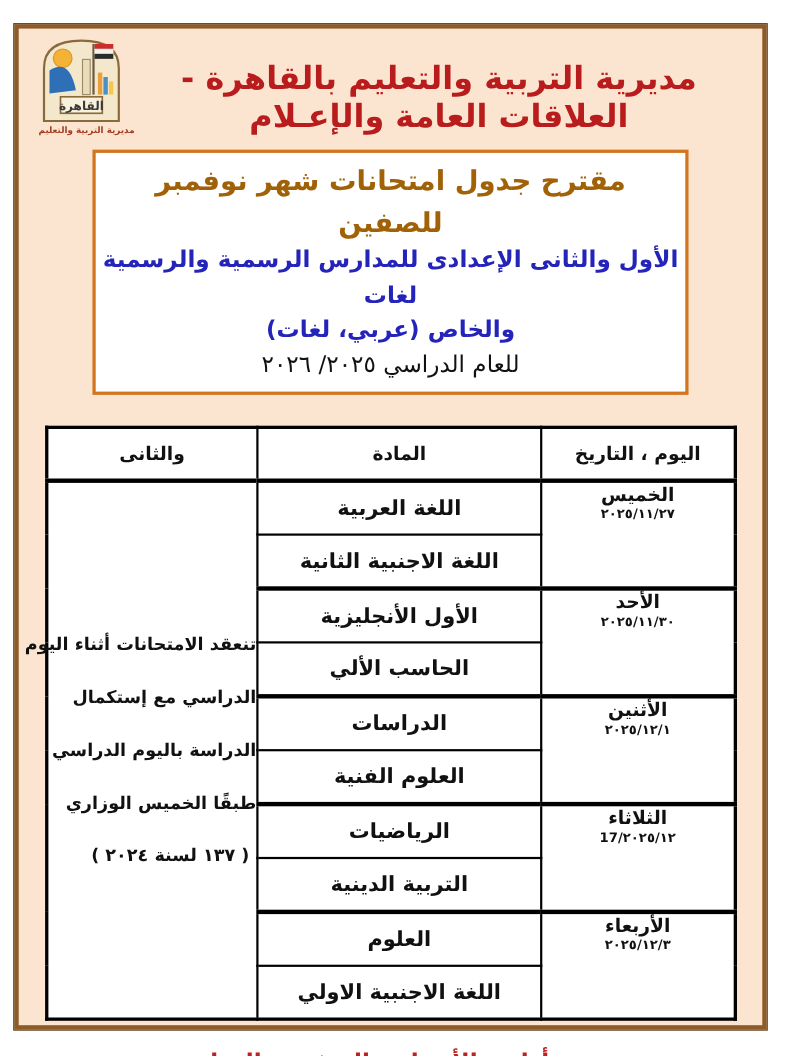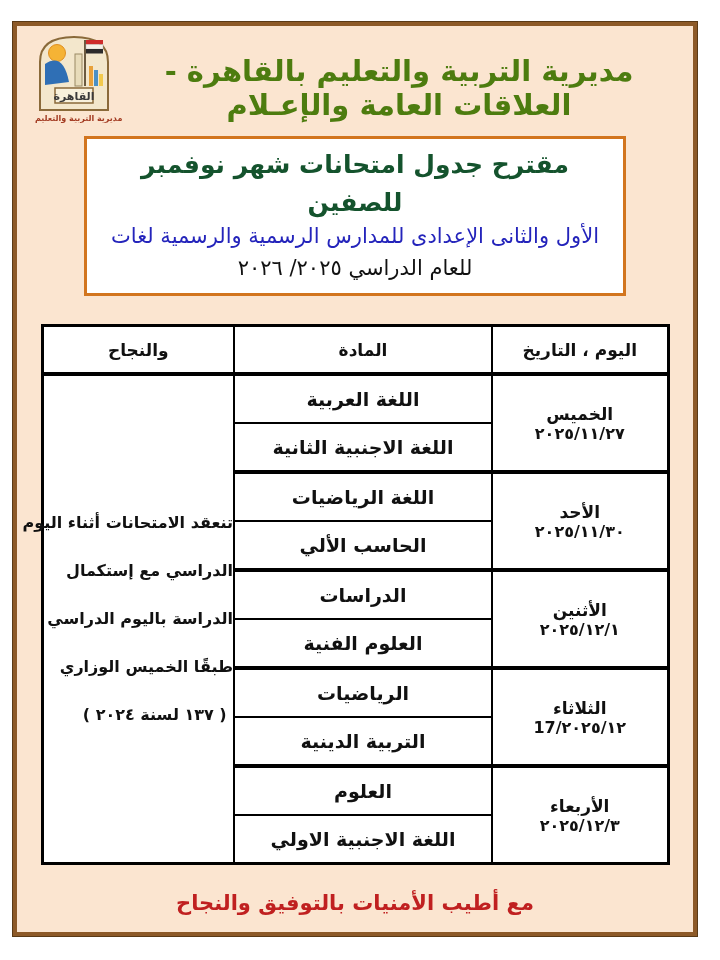--- a/index.html
+++ b/index.html
@@ -3,40 +3,40 @@
 <meta charset="utf-8">
 <style>
   html,body{margin:0;padding:0;background:#ffffff;width:720px;height:960px;overflow:hidden;
     font-family:"DejaVu Sans", sans-serif;}
   .page-frame{position:absolute;left:13px;top:22px;width:684px;height:914px;box-sizing:border-box;
     border:4px solid #8D5A28;outline:1px solid #5a3a16;background:#FBE5D0;}
   
   .header{display:flex;flex-direction:row;align-items:flex-start;padding:6px 10px 0 18px;height:96px;}
   .logo{width:80px;flex:0 0 80px;}
   .logo-caption{font-size:8px;font-weight:bold;color:#A33B22;white-space:nowrap;margin-top:-2px;}
-  .header-title{flex:1;text-align:center;font-size:29px;font-weight:bold;color:#4d7c0f;
+  .header-title{flex:1;text-align:center;font-size:29px;font-weight:bold;color:#b91c1c;
     padding-top:22px;direction:rtl;letter-spacing:-1px;}
   
   .title-box{width:528px;margin:8px auto 0;background:#ffffff;border:3px solid #D2751E;
     text-align:center;direction:rtl;padding:7px 4px 9px;}
   .tb-line1{font-size:25px;font-weight:bold;line-height:1.5;}
-  .tb-line2,.tb-line3{font-size:21px;font-weight:normal;line-height:1.5;}
+  .tb-line2,.tb-line3{font-size:21px;font-weight:bold;line-height:1.5;}
   .tb-line4{font-size:21px;font-weight:normal;color:#111111;line-height:1.5;}
   
   table.schedule{border-collapse:collapse;margin:28px auto 0;width:626px;direction:rtl;
     background:#ffffff;border:3px solid #000;table-layout:fixed;}
   table.schedule th,table.schedule td{border:2px solid #000;text-align:center;vertical-align:middle;
     font-weight:bold;color:#111;padding:0;}
   col.day-col{width:176px;}  col.subj-col{width:258px;}  col.notes-col{width:192px;}
   tr.head-row th{height:45px;font-size:17px;border-bottom:3px solid #000;}
   td.subject{height:46px;font-size:19px;}
   tr.group-start td{border-top:4px solid #000;}
-  td.day-cell .day-wrap{display:flex;flex-direction:column;justify-content:center;height:92px;}
+  td.day-cell .day-wrap{display:flex;flex-direction:column;justify-content:flex-start;height:92px;}
   .day-name{font-size:17px;}
-  .day-date{font-size:16px;}
+  .day-date{font-size:12px;}
   td.notes-cell{vertical-align:middle;}
   .notes-line{font-size:16px;line-height:48px;white-space:nowrap;padding-left:33px;}
   
   .footer{text-align:center;direction:rtl;}
   .wishes{margin-top:26px;font-size:21px;font-weight:bold;color:#C02020;}
 </style>
 </head>
 <body>
 
 <div class="page-frame">
@@ -59,36 +59,37 @@
         <rect x="64" y="42" width="4" height="12" fill="#F2C94C"></rect>
         <rect x="20" y="56" width="38" height="15" fill="#F8F1DC" stroke="#8A6A3A" stroke-width="1.5"></rect>
         <text x="39" y="68" text-anchor="middle" font-size="11" font-weight="bold" fill="#3a3a3a">القاهرة</text>
       </svg>
       <div class="logo-caption">مديرية التربية والتعليم</div>
     </div>
     <div class="header-title">مديرية التربية والتعليم بالقاهرة - العلاقات العامة والإعـلام</div>
   </div>
 
   <div class="title-box">
-    <div class="tb-line1" style="color:#14532d;">مقترح جدول امتحانات شهر نوفمبر للصفين</div>
+    <div class="tb-line1" style="color:#a16207;">مقترح جدول امتحانات شهر نوفمبر للصفين</div>
     <div class="tb-line2" style="color:#2424BB;">الأول والثانى الإعدادى للمدارس الرسمية والرسمية لغات</div>
+    <div class="tb-line3" style="color:#2424BB;">والخاص (عربي، لغات)</div>
     <div class="tb-line4">للعام الدراسي ٢٠٢٥/ ٢٠٢٦</div>
   </div>
 
   <table class="schedule">
     <colgroup>
         <col class="day-col">
         <col class="subj-col">
         <col class="notes-col">
       </colgroup>
     <tbody>
         <tr class="head-row">
       <th>اليوم ، التاريخ</th>
       <th>المادة</th>
-      <th>والنجاح</th>
+      <th>والثانى</th>
     </tr>
 
     <tr class="group-start">
       <td class="day-cell" rowspan="2">
         <div class="day-wrap">
           <span class="day-name">الخميس</span>
           <span class="day-date">٢٠٢٥/١١/٢٧</span>
         </div>
       </td>
       <td class="subject">اللغة العربية</td>
@@ -104,21 +105,21 @@
       <td class="subject">اللغة الاجنبية الثانية</td>
     </tr>
 
     <tr class="group-start">
       <td class="day-cell" rowspan="2">
         <div class="day-wrap">
           <span class="day-name">الأحد</span>
           <span class="day-date">٢٠٢٥/١١/٣٠</span>
         </div>
       </td>
-      <td class="subject">اللغة الرياضيات</td>
+      <td class="subject">الأول الأنجليزية</td>
     </tr>
     <tr>
       <td class="subject">الحاسب الألي</td>
     </tr>
 
     <tr class="group-start">
       <td class="day-cell" rowspan="2">
         <div class="day-wrap">
           <span class="day-name">الأثنين</span>
           <span class="day-date">٢٠٢٥/١٢/١</span>

